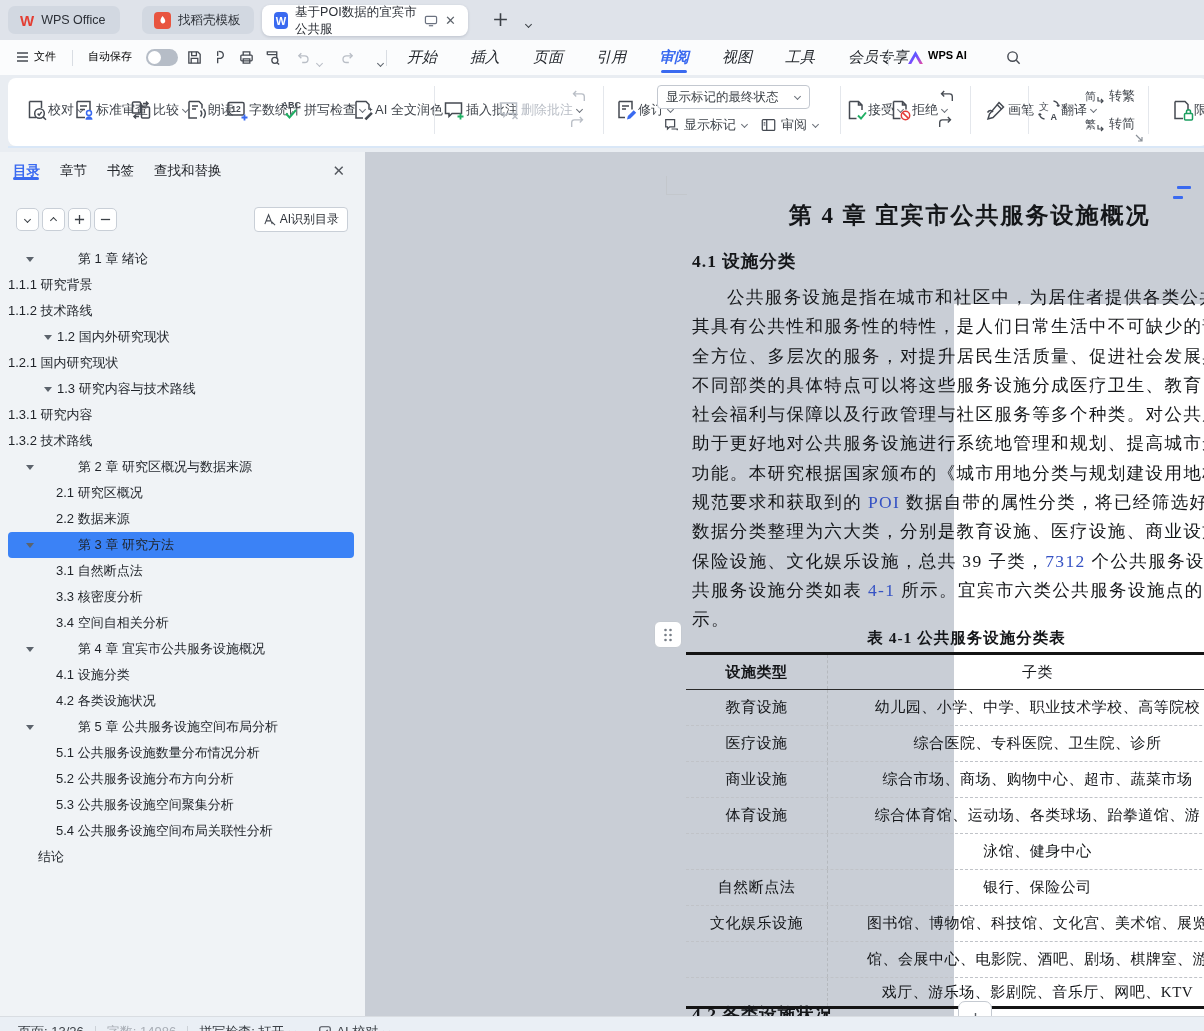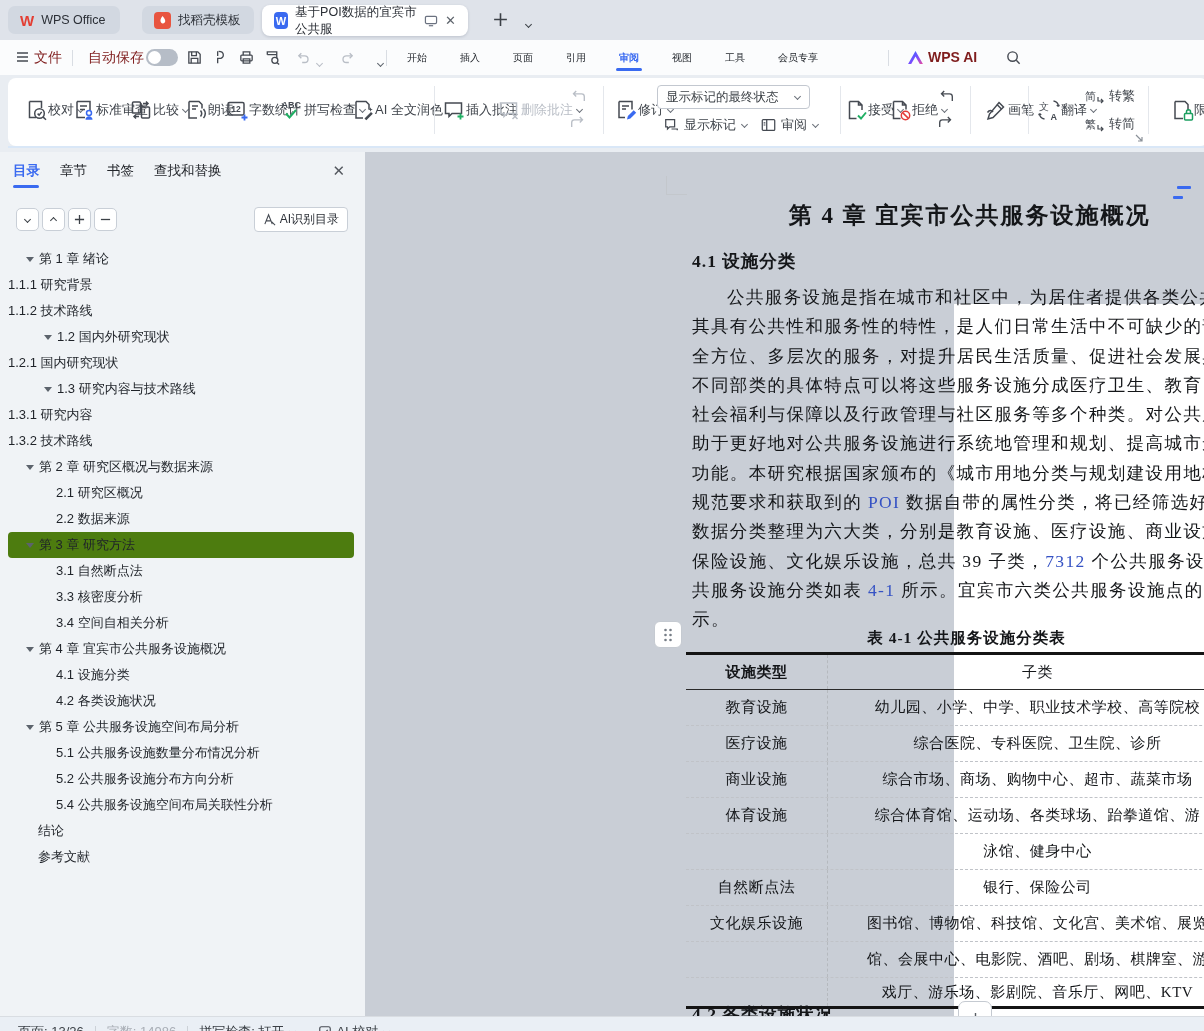--- a/index.html
+++ b/index.html
@@ -15,26 +15,26 @@
   .tab.active{top:5px;height:31px;background:#ffffff;border-radius:8px;box-shadow:0 1px 3px rgba(40,50,70,.18);}
   .wlogo{font-weight:800;color:#e33e33;font-size:15px;line-height:1;}
   .docer{width:17px;height:17px;border-radius:4px;background:#e8543f;display:flex;align-items:center;justify-content:center;}
   .wdoc{width:17px;height:17px;border-radius:4px;background:#3a6af0;color:#fff;font-size:11px;font-weight:700;display:flex;align-items:center;justify-content:center;}
   .xbtn{color:#5d636b;font-size:13px;line-height:1;}
   .cv{display:inline-block;width:8px;height:8px;position:relative;}
   .cv::before{content:"";position:absolute;left:1.5px;top:1px;width:4px;height:4px;border-right:1.4px solid currentColor;border-bottom:1.4px solid currentColor;transform:rotate(45deg);}
 
   
   .menubar{position:absolute;left:0;top:40px;width:1204px;height:35px;background:#fbfcfd;}
-  .mtext{font-size:14px;color:#7f1d1d;}
+  .mtext{font-size:11px;color:#000000;}
   .vdiv{position:absolute;width:1px;height:16px;background:#d9dde3;top:10px;}
   .toggle{position:absolute;width:32px;height:17px;border-radius:9px;background:#b6bdc7;}
   .toggle .knob{position:absolute;left:2px;top:2px;width:13px;height:13px;border-radius:50%;background:#fff;}
   .menuitems{position:absolute;left:406px;top:0;height:35px;display:flex;align-items:center;gap:31px;}
-  .mi{font-size:10px;color:#24282e;position:relative;padding:8px 1px;cursor:default;white-space:nowrap;}
+  .mi{font-size:15px;color:#24282e;position:relative;padding:8px 1px;cursor:default;white-space:nowrap;font-style:italic;}
   .mi.on{color:#3a6af0;font-weight:700;}
   .mi.on::after{content:"";position:absolute;left:50%;transform:translateX(-50%);bottom:2px;width:26px;height:3px;border-radius:2px;background:#3a6af0;}
 
   
   .ribbonzone{position:absolute;left:0;top:75px;width:1204px;height:77px;background:#e9edf2;}
   .panel{position:absolute;left:8px;top:3px;width:1200px;height:68px;background:#ffffff;border-radius:8px;}
   .blueline{position:absolute;left:8px;top:71px;width:1196px;height:2px;background:#d9e7f7;}
   .bb{position:absolute;top:9px;height:52px;display:flex;flex-direction:row;align-items:center;justify-content:space-between;}
   .bic{height:28px;display:flex;align-items:center;}
   .blb{font-size:13px;color:#3f444b;display:flex;align-items:center;gap:2px;white-space:nowrap;}
@@ -42,30 +42,30 @@
   .bb.dis .blb{color:#b9bec6;}
   .gdiv{position:absolute;top:11px;width:1px;height:48px;background:#e4e7ec;}
   .sq{position:absolute;width:24px;height:22px;display:flex;align-items:center;justify-content:center;border-radius:4px;}
   .ddown{position:absolute;left:657px;top:10px;width:153px;height:24px;border:1px solid #c3c8d0;border-radius:4px;background:#fff;display:flex;align-items:center;justify-content:space-between;padding:0 8px;box-sizing:border-box;font-size:12.5px;color:#3c4146;}
   .rowbtn{position:absolute;display:flex;align-items:center;gap:4px;font-size:13px;color:#3f444b;white-space:nowrap;}
   .zh{font-size:11px;color:#454a52;display:flex;align-items:flex-end;gap:1px;}
 
   
   .sidebar{position:absolute;left:0;top:152px;width:365px;height:866px;background:#f0f3f6;}
   .stabs{position:absolute;left:13px;top:10px;display:flex;gap:20px;font-size:13.5px;color:#23262b;}
-  .stab{padding-bottom:8px;position:relative;white-space:nowrap;font-family:Liberation Mono, monospace;}
+  .stab{position:relative;white-space:nowrap;font-family:Liberation Mono, monospace;}
   .stab.on{color:#3a6af0;font-weight:700;}
   .stab.on::after{content:"";position:absolute;left:0;bottom:0;width:26px;height:3px;border-radius:2px;background:#3a6af0;}
   .sclose{position:absolute;right:20px;top:10px;color:#54585f;font-size:15px;}
   .tbtn{position:absolute;top:56px;width:21px;height:21px;background:#fff;border:1px solid #c9cfd7;border-radius:5px;display:flex;align-items:center;justify-content:center;color:#3c4147;}
   .aibtn{position:absolute;right:17px;top:55px;height:23px;padding:0 8px;background:#fff;border:1px solid #c9cfd7;border-radius:4px;display:flex;align-items:center;gap:4px;font-size:12px;color:#2c3037;}
   .toclist{position:absolute;left:0;top:94px;width:365px;}
   .tocrow{height:26px;display:flex;align-items:center;margin:0 11px 0 8px;border-radius:4px;font-size:13px;color:#1f2329;white-space:nowrap;overflow:hidden;}
-  .tocrow.sel{background:#4d7c0f;}
-  .tocrow.lvl1{padding-left:18px;}
+  .tocrow.sel{background:#3b82f6;}
+  .tocrow.lvl1{padding-left:18px;gap:39px;}
   .tocrow.lvl2{padding-left:36px;}
   .tocrow.lvl3{padding-left:64px;}
   .tocrow.notri{padding-left:0;}
   .tocrow.lvl1.notri{padding-left:30px;}
   .tocrow.lvl2.notri{padding-left:48px;}
   .tri{width:0;height:0;border-left:4px solid transparent;border-right:4px solid transparent;border-top:5px solid #5c636c;margin-right:5px;flex:none;}
 
   
   .docarea{position:absolute;left:365px;top:152px;width:839px;height:866px;background:#c9ced6;}
   .page{position:absolute;left:589px;top:152px;width:616px;height:866px;background:#ffffff;}
@@ -594,27 +594,27 @@
           <span class="tri"></span>
           <span>第 5 章 公共服务设施空间布局分析</span>
         </div>
         <div class="tocrow lvl2 notri">
           <span>5.1 公共服务设施数量分布情况分析</span>
         </div>
         <div class="tocrow lvl2 notri">
           <span>5.2 公共服务设施分布方向分析</span>
         </div>
         <div class="tocrow lvl2 notri">
+          <span>5.3 公共服务设施空间聚集分析</span>
+        </div>
+        <div class="tocrow lvl2 notri">
           <span>5.4 公共服务设施空间布局关联性分析</span>
         </div>
         <div class="tocrow lvl1 notri">
           <span>结论</span>
-        </div>
-        <div class="tocrow lvl1 notri">
-          <span>参考文献</span>
         </div>
       </div>
   </div>
 
   <div class="docarea">
     <div class="page"></div>
   </div>
   <span class="cornermark"></span>
 
   <div class="dtitle dserif">第 4 章 宜宾市公共服务设施概况</div>

